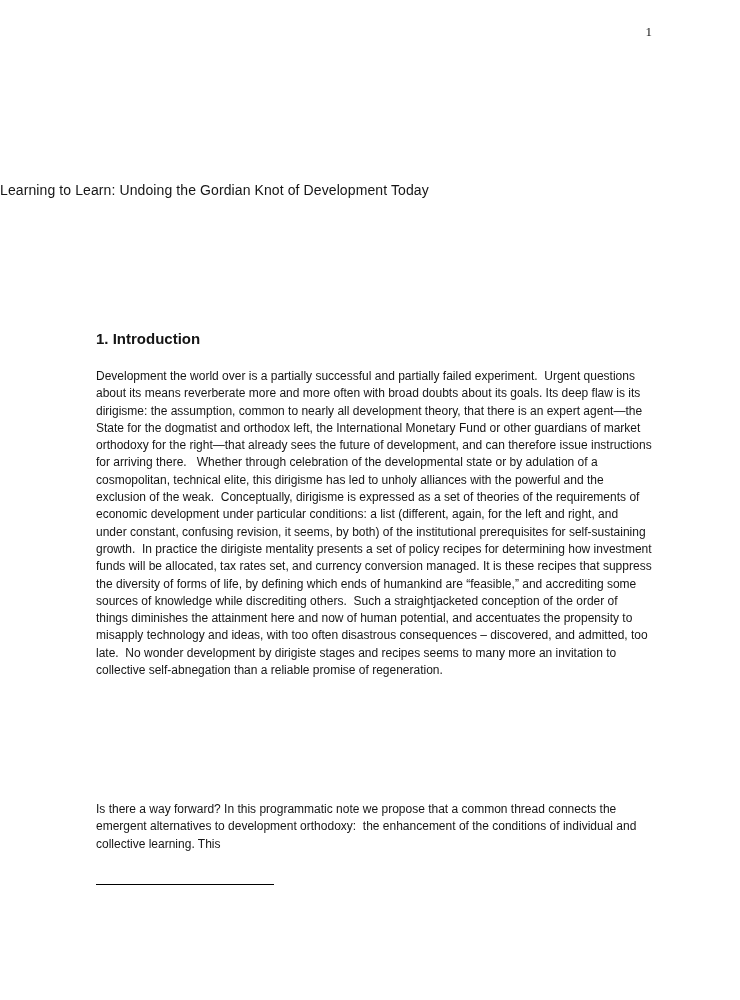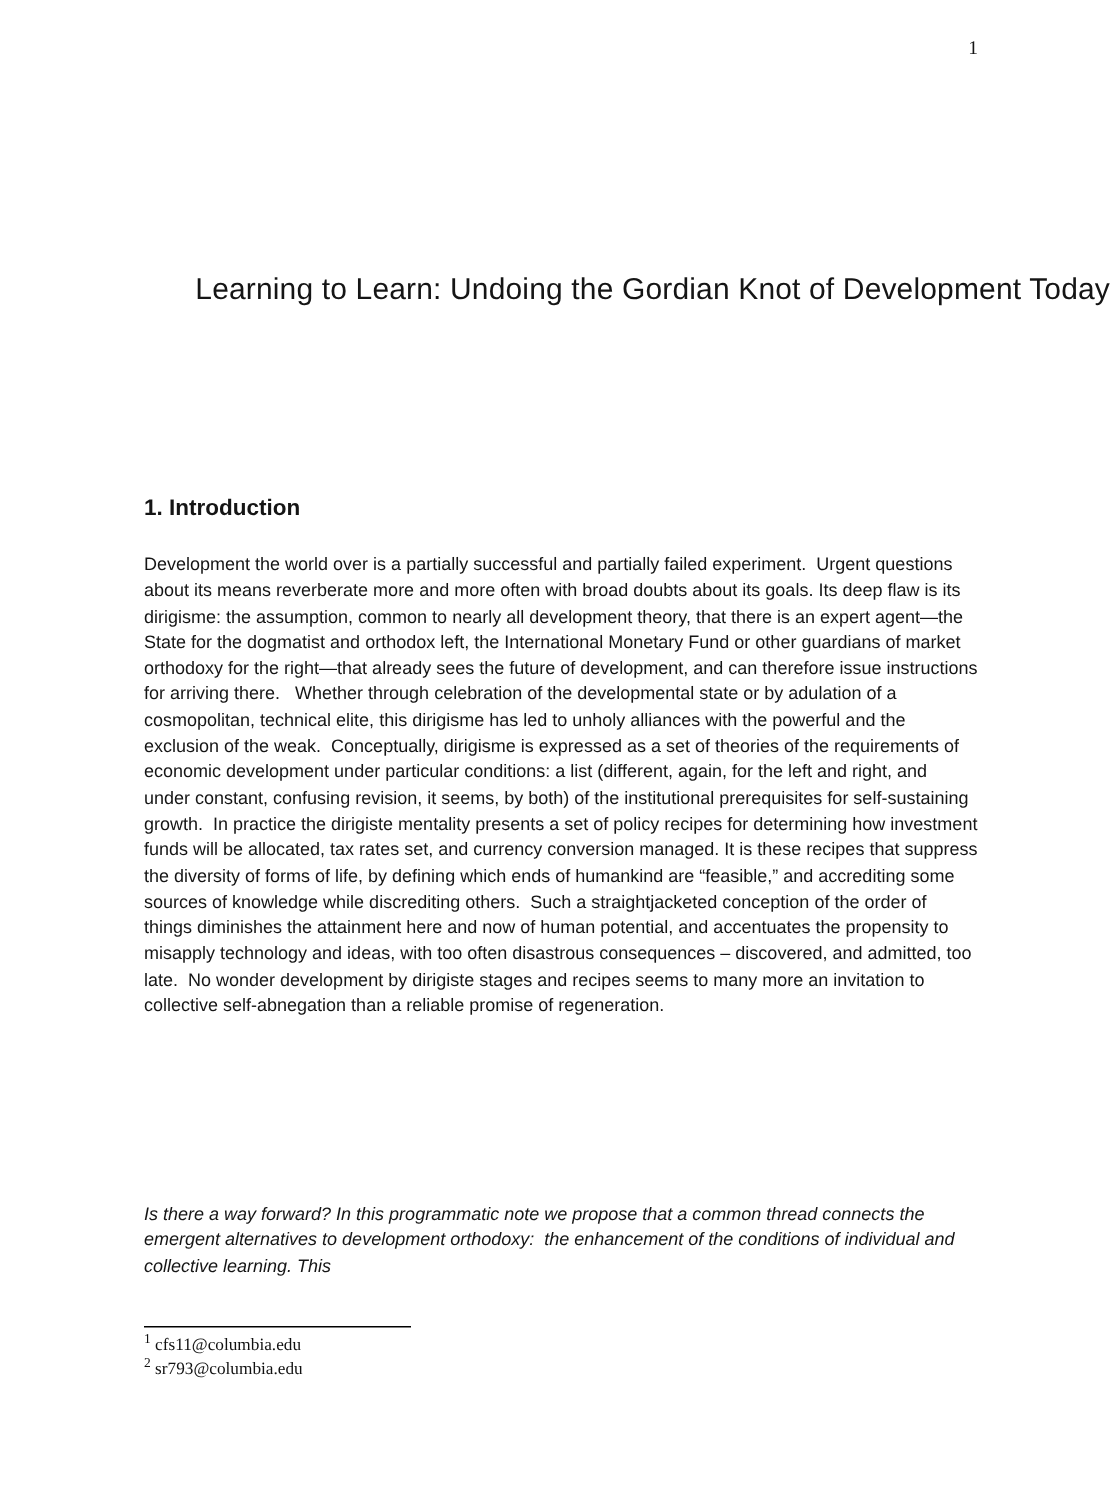--- a/index.html
+++ b/index.html
@@ -18,22 +18,22 @@
     top: 24px;
     right: 88px;
     font-size: 13px;
     font-family: "Liberation Serif", serif;
   }
   .title {
     position: absolute;
     top: 182px;
     left: 0;
     width: 100%;
-    text-align: right;
-    font-size: 20px;
+    text-align: left;
+    font-size: 14px;
     font-weight: normal;
     letter-spacing: 0.1px;
   }
   .authors {
     position: absolute;
     top: 234px;
     left: 0;
     width: 100%;
     text-align: center;
     font-size: 14px;
@@ -53,21 +53,21 @@
   .body-paragraph {
     position: absolute;
     left: 96px;
     width: 556px;
     font-size: 12px;
     line-height: 17.3px;
     white-space: pre-wrap;
     text-align: left;
   }
   .para-1 { top: 368px; }
-  .para-2 { top: 801px; font-style: italic; }
+  .para-2 { top: 801px; }
   .footnote-rule {
     position: absolute;
     top: 884px;
     left: 96px;
     width: 178px;
     height: 0;
     border-top: 1px solid #000000;
   }
   .footnotes {
     position: absolute;
@@ -91,18 +91,14 @@
 
 
   <h2 class="section-heading">1. Introduction</h2>
 
   <p class="body-paragraph para-1">Development the world over is a partially successful and partially failed experiment.  Urgent questions about its means reverberate more and more often with broad doubts about its goals. Its deep flaw is its dirigisme: the assumption, common to nearly all development theory, that there is an expert agent—the State for the dogmatist and orthodox left, the International Monetary Fund or other guardians of market orthodoxy for the right—that already sees the future of development, and can therefore issue instructions for arriving there.   Whether through celebration of the developmental state or by adulation of a cosmopolitan, technical elite, this dirigisme has led to unholy alliances with the powerful and the exclusion of the weak.  Conceptually, dirigisme is expressed as a set of theories of the requirements of economic development under particular conditions: a list (different, again, for the left and right, and under constant, confusing revision, it seems, by both) of the institutional prerequisites for self-sustaining growth.  In practice the dirigiste mentality presents a set of policy recipes for determining how investment funds will be allocated, tax rates set, and currency conversion managed. It is these recipes that suppress the diversity of forms of life, by defining which ends of humankind are “feasible,” and accrediting some sources of knowledge while discrediting others.  Such a straightjacketed conception of the order of things diminishes the attainment here and now of human potential, and accentuates the propensity to misapply technology and ideas, with too often disastrous consequences – discovered, and admitted, too late.  No wonder development by dirigiste stages and recipes seems to many more an invitation to collective self-abnegation than a reliable promise of regeneration.</p>
 
   <p class="body-paragraph para-2">Is there a way forward? In this programmatic note we propose that a common thread connects the emergent alternatives to development orthodoxy:  the enhancement of the conditions of individual and collective learning. This</p>
 
   <div class="footnote-rule"></div>
 
-  <div class="footnotes">
-    <div class="footnote"><sup>1</sup><span> cfs11@columbia.edu</span></div>
-    <div class="footnote"><sup>2</sup><span> sr793@columbia.edu</span></div>
-  </div>
 
 </div>
 
 </body></html>

